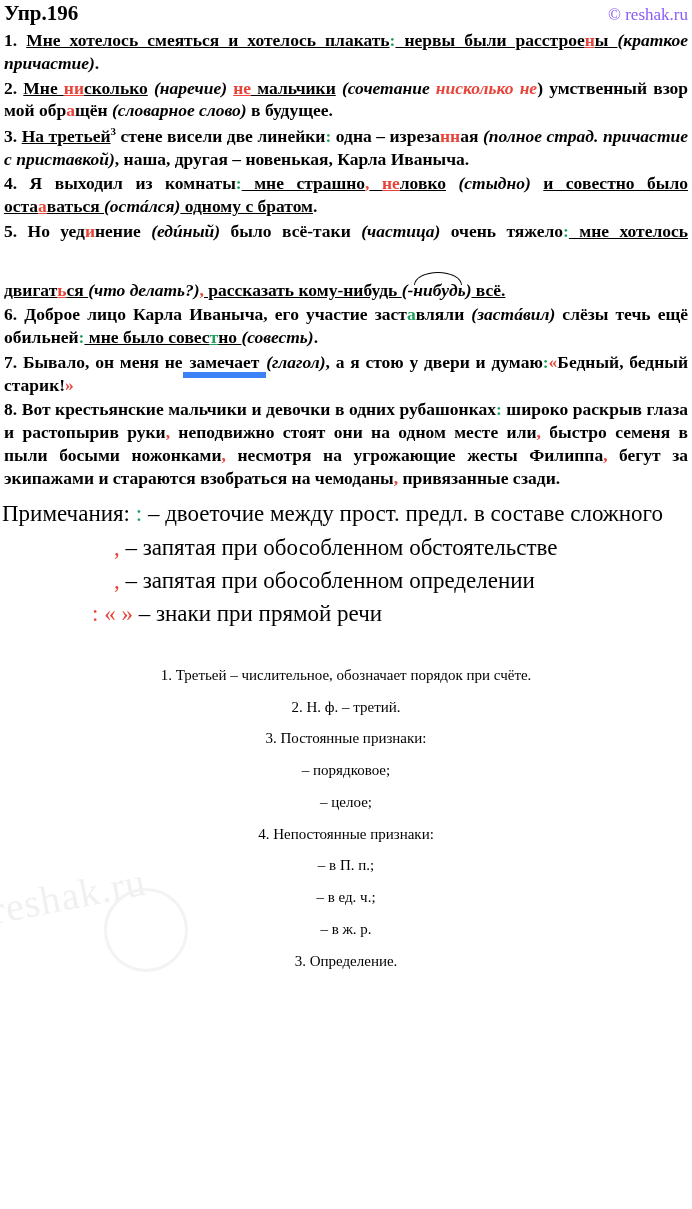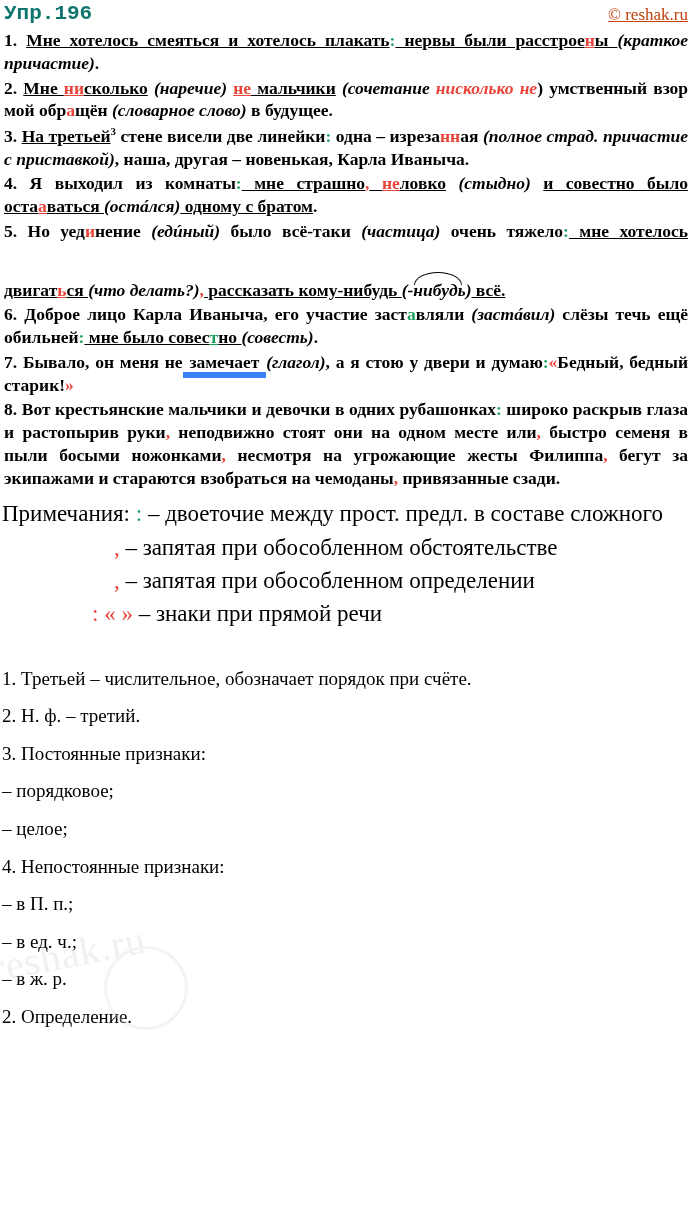--- a/index.html
+++ b/index.html
@@ -21,32 +21,31 @@
     padding: 0;
     box-sizing: border-box;
   }
   .header {
     display: flex;
     align-items: flex-start;
     justify-content: space-between;
     padding: 2px 4px 0 4px;
   }
   .header-title {
-    font-family: Liberation Mono, monospace;
+    font-family: Liberation Serif, serif;
     font-weight: bold;
     font-size: 21px;
     line-height: 1.1;
-    color: #0f766e;
+    color: #000000;
   }
   .header-copy {
     font-family: "Liberation Serif", serif;
     font-size: 17px;
-    color: #c2410c;
+    color: #8b5cf6;
     padding-top: 3px;
-    text-decoration: underline;
   }
   .body-text {
     padding: 4px 2px 0 2px;
   }
   .para {
     font-size: 17.5px;
     line-height: 1.30;
     text-align: justify;
     margin: 0 0 2px 0;
     padding: 0 2px;
@@ -70,23 +69,24 @@
     margin: 0;
   }
   .notes .indent1 { padding-left: 0px; }
   .notes .indent2 { padding-left: 112px; }
   .notes .indent3 { padding-left: 90px; }
   .gap { height: 34px; }
   .analysis {
     padding: 0 2px;
   }
   .analysis p {
-    font-size: 19px;
+    font-size: 15px;
     line-height: 1.45;
     margin: 0 0 10px 0;
+    text-align: center;
   }
   .watermark {
     position: absolute;
     left: -8px;
     bottom: -6px;
     width: 210px;
     height: 140px;
     opacity: 0.30;
     pointer-events: none;
   }
@@ -202,21 +202,21 @@
   <div class="analysis">
     <p>1. Третьей – числительное, обозначает порядок при счёте.</p>
     <p>2. Н. ф. – третий.</p>
     <p>3. Постоянные признаки:</p>
     <p>– порядковое;</p>
     <p>– целое;</p>
     <p>4. Непостоянные признаки:</p>
     <p>– в П. п.;</p>
     <p>– в ед. ч.;</p>
     <p>– в ж. р.</p>
-    <p>2. Определение.</p>
+    <p>3. Определение.</p>
   </div>
 
   <div class="watermark">
     <div class="wm-text">reshak.ru</div>
     <div class="wm-circle"></div>
   </div>
 
 </div>
 
 </body></html>

